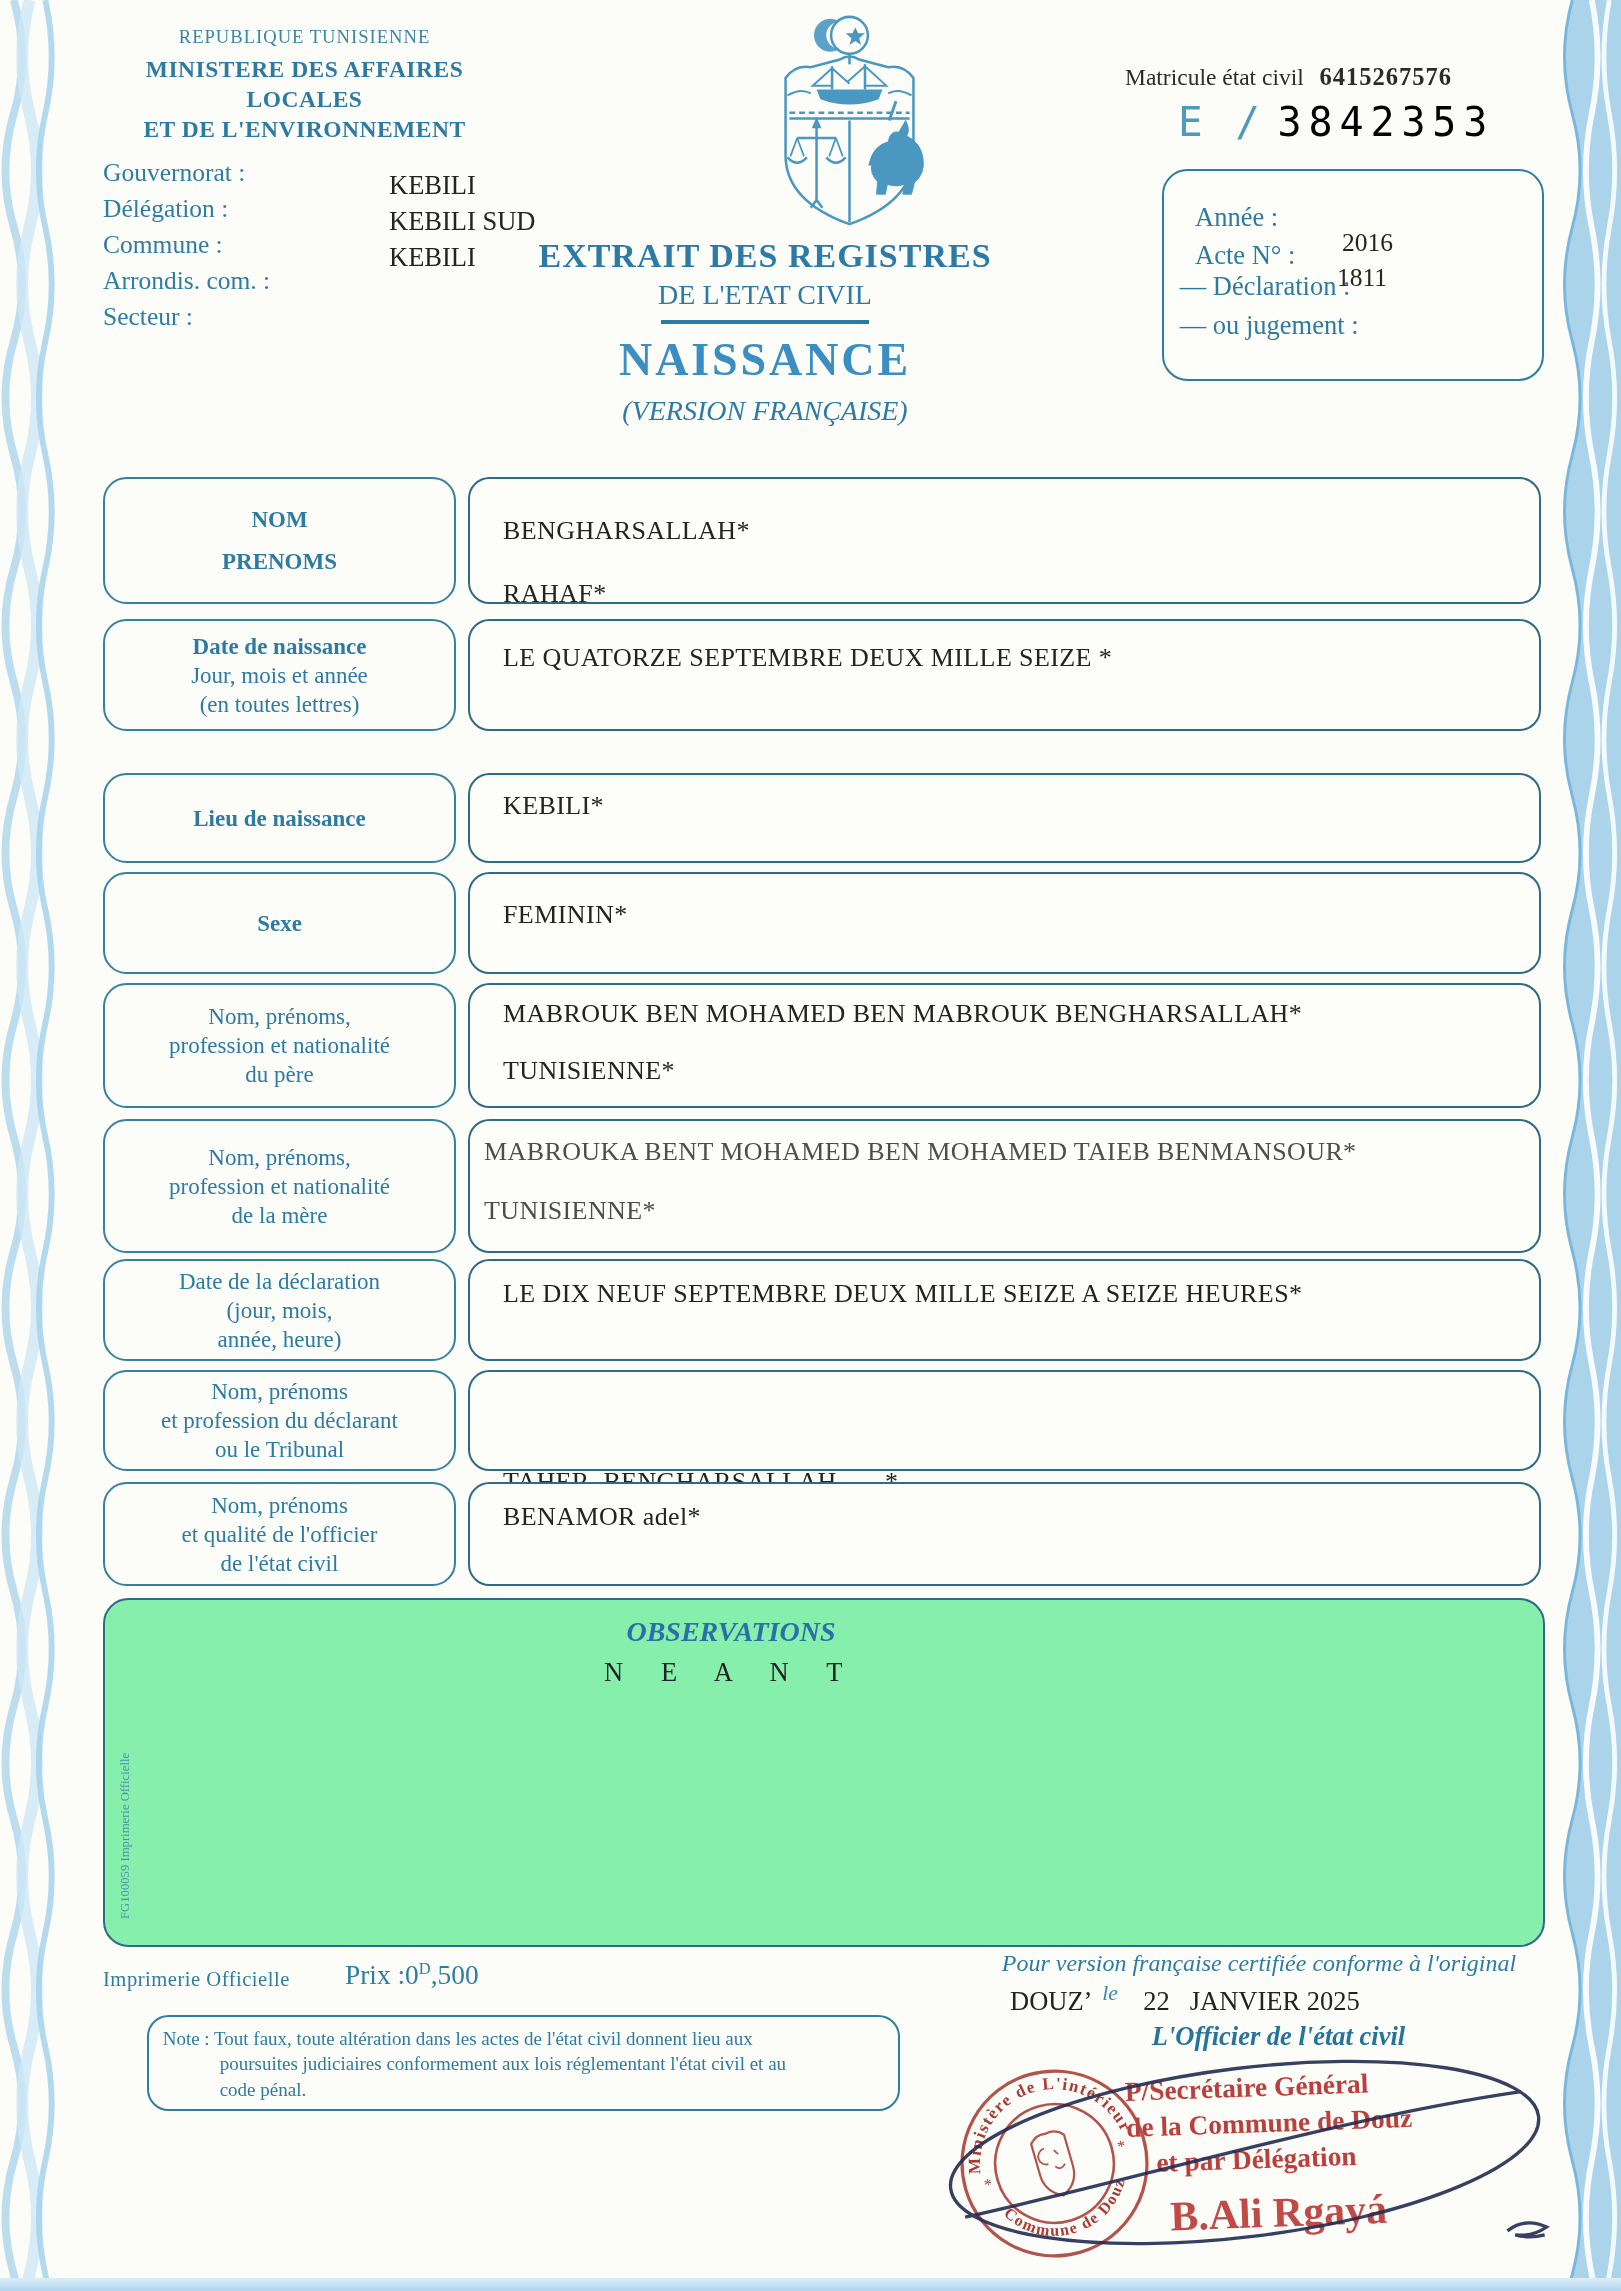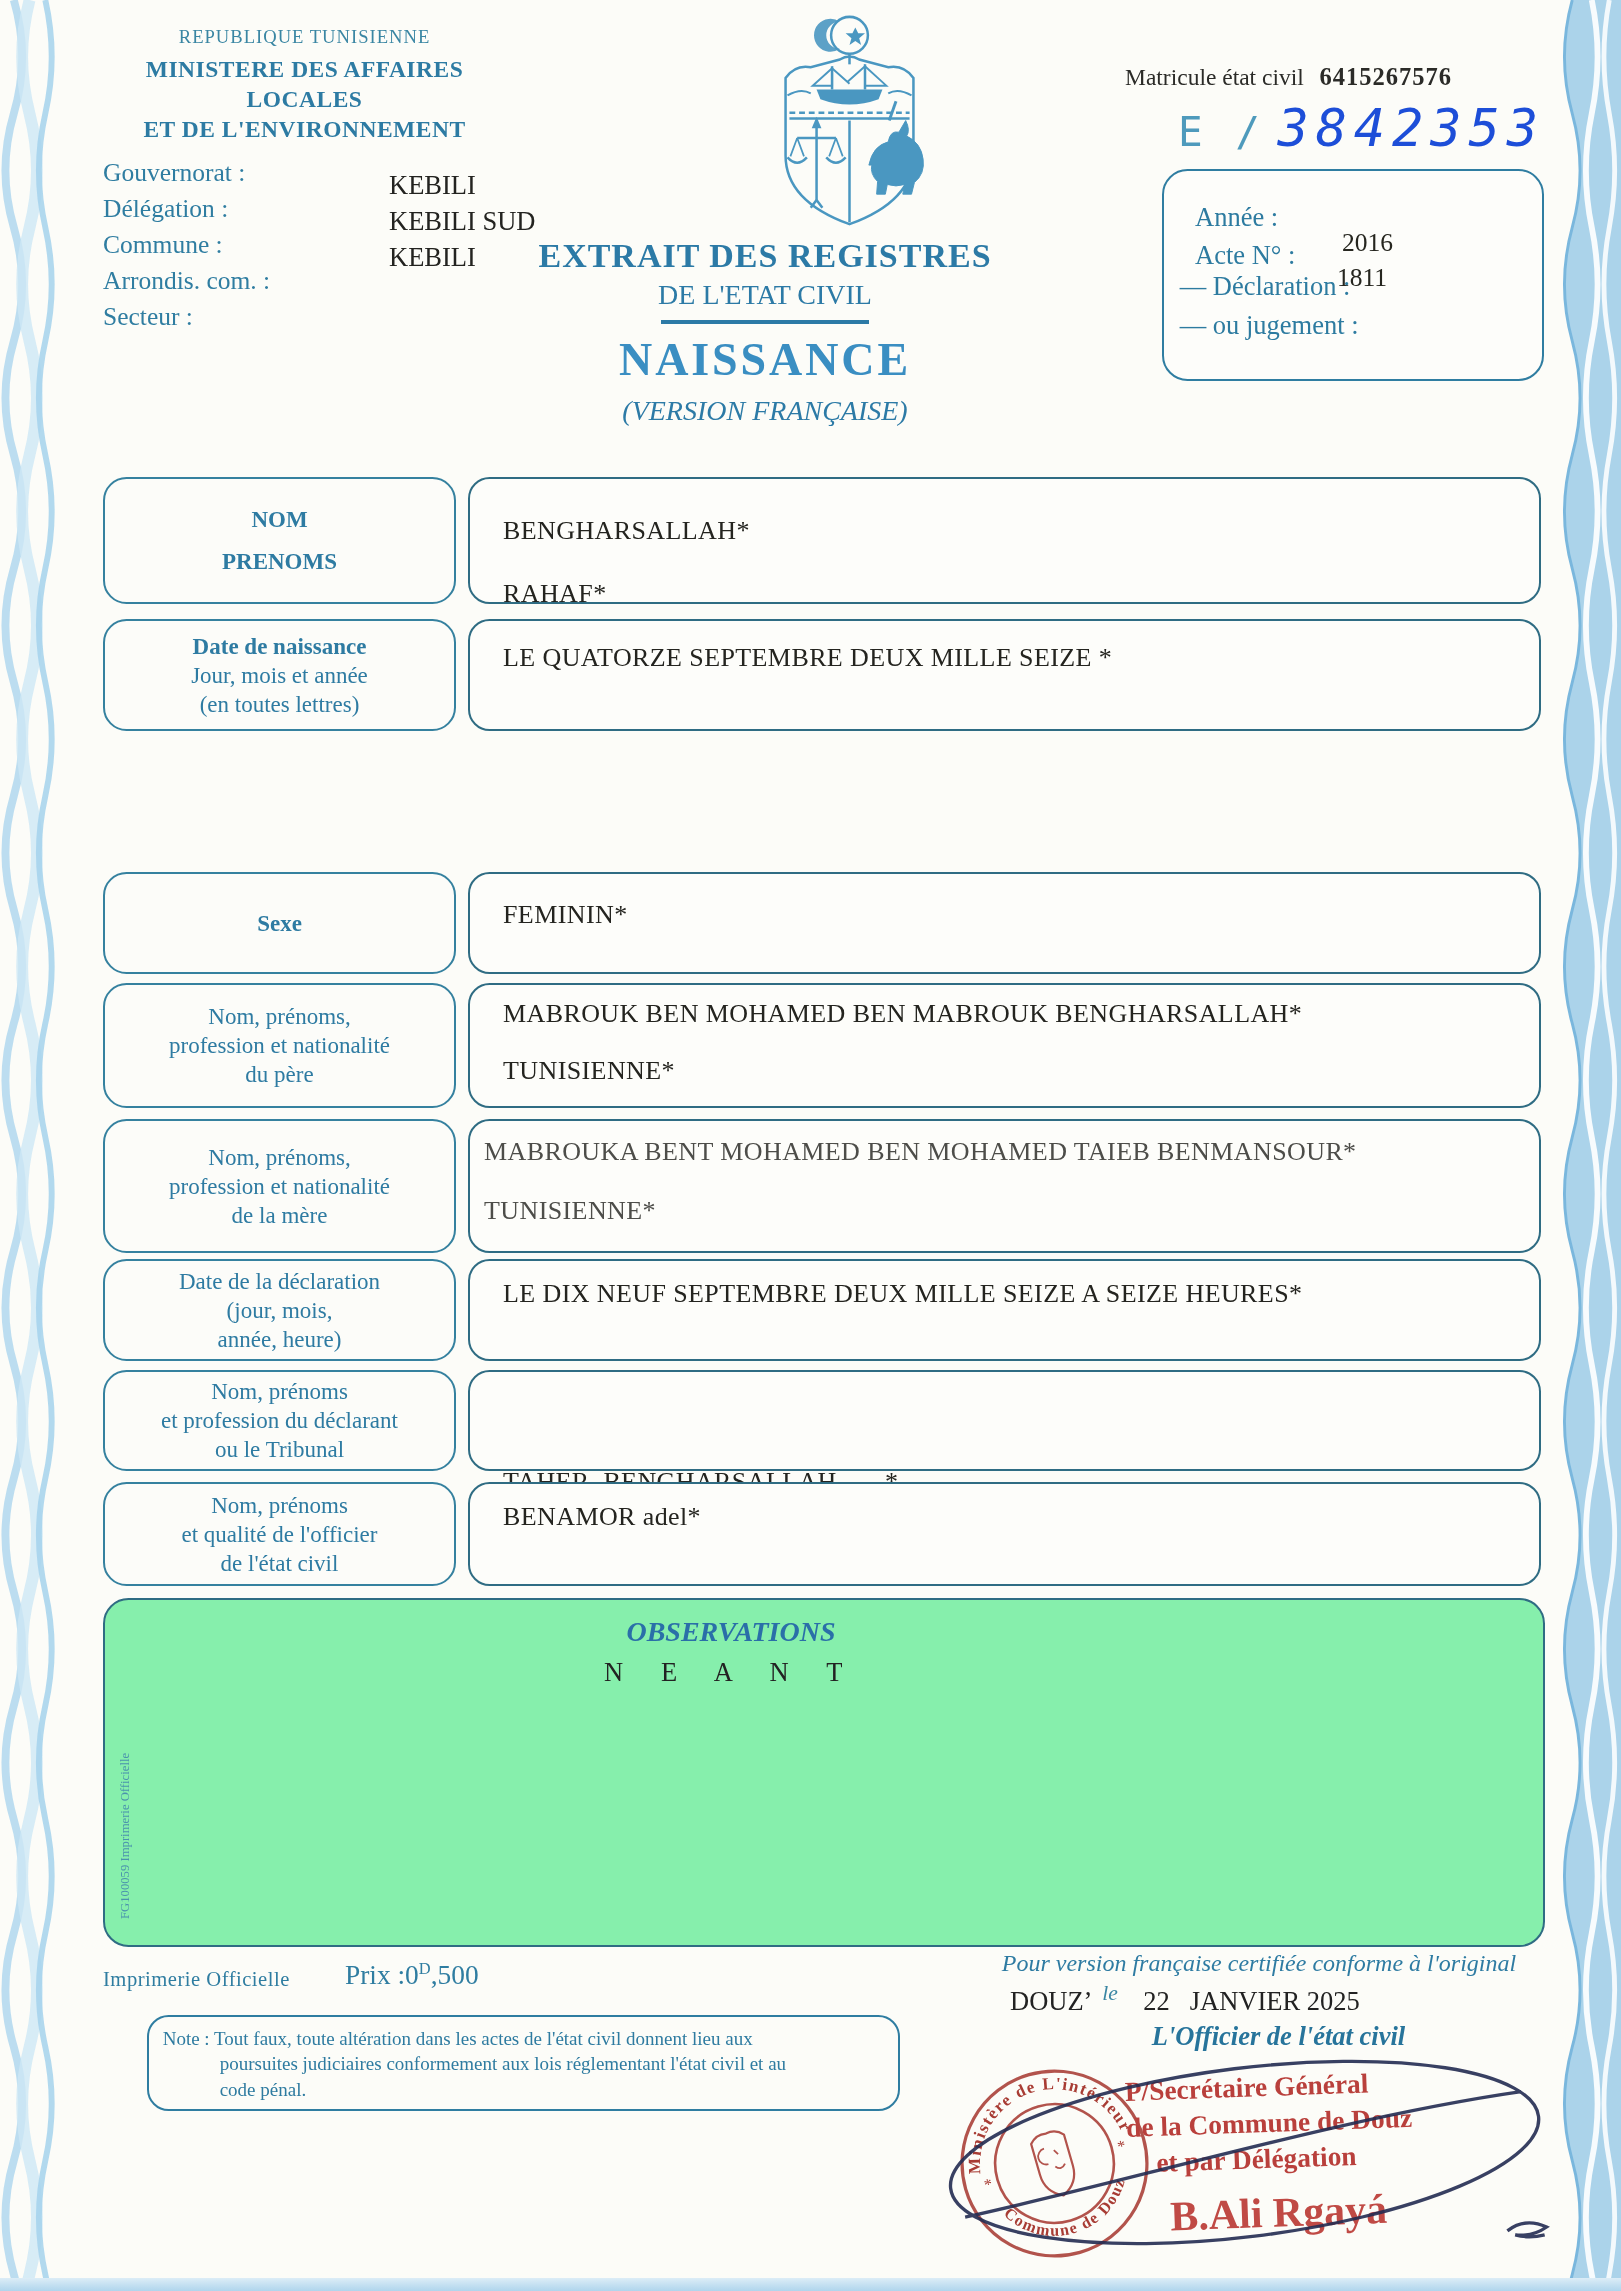--- a/index.html
+++ b/index.html
@@ -8,21 +8,21 @@
   .abs{position:absolute;}
   
   .hdr-left{left:86px;top:25.5px;width:437px;text-align:center;color:#33809f;}
   .republic{font-size:18.6px;letter-spacing:1px;color:#3a86a3;}
   .ministry{font-size:23.5px;font-weight:bold;color:#2d7ba3;line-height:30px;margin-top:6.9px;letter-spacing:0.5px;}
   .matricule{left:1125px;top:63px;display:flex;gap:15.7px;align-items:baseline;color:#2b2b28;}
   .matricule .lab{font-size:23.5px;}
   .matricule .valb{font-size:24.5px;font-weight:bold;letter-spacing:1px;}
   .serial{left:1178px;top:98px;display:flex;align-items:baseline;gap:13.7px;}
   .serial .pre{font-family:"DejaVu Sans Mono",monospace;font-size:41px;color:#4e9abc;letter-spacing:3.9px;}
-  .serial .num{font-family:"DejaVu Sans Mono",monospace;font-size:52px;color:#1d4ed8;letter-spacing:6.9px;font-style:italic;}
+  .serial .num{font-family:"DejaVu Sans Mono",monospace;font-size:40px;color:#000000;letter-spacing:6.9px;}
   
   .loc{left:103px;top:155px;width:451px;}
   .loc .labels div{font-size:25.5px;color:#2f7da1;line-height:36px;}
   .loc .values{position:absolute;left:286px;top:11.8px;}
   .loc .values div{font-size:26.5px;color:#232320;line-height:36px;}
   
   .acte{left:1162px;top:169px;width:378px;height:208px;border:2.9px solid #2f7da1;border-radius:25.5px;background:#fdfdfa;}
   .acte .t{position:absolute;font-size:26.5px;color:#2d7ba0;}
   .acte .typed{position:absolute;font-size:25.5px;color:#26261f;}
   
@@ -171,20 +171,28 @@
     <div class="lbl">
       <span class="b">Date de naissance</span>
       <span>Jour, mois et année</span>
       <span>(en toutes lettres)</span>
     </div>
     <div class="val" style="padding-top:21.6px;">
       <div>LE QUATORZE SEPTEMBRE  DEUX MILLE SEIZE *</div>
     </div>
   </div>
 
+  <div class="row" style="top:773px;height:90px;">
+    <div class="lbl">
+      <span class="b">Lieu de naissance</span>
+    </div>
+    <div class="val" style="padding-top:15.7px;">
+      <div>KEBILI*</div>
+    </div>
+  </div>
 
   <div class="row" style="top:872px;height:102px;">
     <div class="lbl">
       <span class="b">Sexe</span>
     </div>
     <div class="val" style="padding-top:25.5px;">
       <div>FEMININ*</div>
     </div>
   </div>
 

